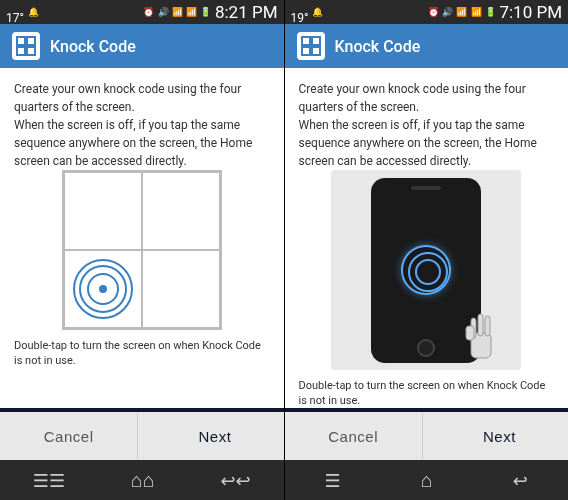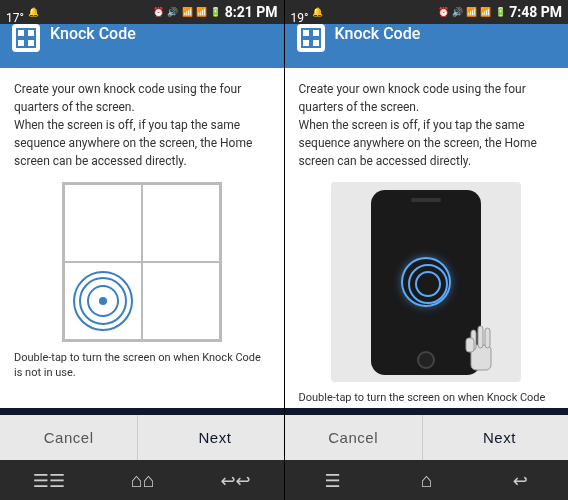--- a/index.html
+++ b/index.html
@@ -30,27 +30,28 @@
       align-items: center;
       justify-content: space-between;
       padding: 0 6px;
       font-size: 10px;
       color: #fff;
       flex-shrink: 0;
     }
     .status-left { display: flex; align-items: center; gap: 4px; }
     .status-right { display: flex; align-items: center; gap: 3px; }
     .status-temp { font-size: 12px; margin-top: 12px; }
-    .status-time { font-size: 14px; font-weight: bold; }
+    .status-time { font-size: 17px; font-weight: normal; }
 
     
     .title-bar {
       height: 44px;
       background: #3a7fc1;
       display: flex;
+      align-items: center;
       padding: 0 12px;
       gap: 10px;
       flex-shrink: 0;
     }
     .title-icon {
       width: 28px;
       height: 28px;
       background: #fff;
       border-radius: 4px;
       display: flex;
@@ -68,21 +69,20 @@
     .content-area {
       flex: 1;
       padding: 12px 14px 0 14px;
       overflow: hidden;
       background: #fff;
     }
     .description-text {
       font-size: 12px;
       color: #333;
       line-height: 1.5;
-      margin-bottom: 12px;
     }
 
     
     .grid-container {
       width: 160px;
       height: 160px;
       border: 2px solid #bbb;
       margin: 0 auto 8px auto;
       display: grid;
       grid-template-columns: 1fr 1fr;
@@ -199,21 +199,21 @@
       color: #333;
       line-height: 1.4;
     }
 
     
     .button-bar {
       height: 52px;
       background: #e8e8e8;
       display: flex;
       flex-direction: row;
-      border-top: 7px solid #0f172a;
+      border-top: 4px solid #0f172a;
       flex-shrink: 0;
       gap: 8px;
     }
     .btn-cancel, .btn-next {
       flex: 1;
       border: none;
       background: transparent;
       font-size: 15px;
       font-weight: 500;
       cursor: pointer;
@@ -328,21 +328,21 @@
     <div class="status-left">
       <span class="status-temp">19°</span>
       <span style="font-size:9px;">🔔</span>
     </div>
     <div class="status-right">
       <span style="font-size:9px;">⏰</span>
       <span style="font-size:9px;">🔊</span>
       <span style="font-size:9px;">📶</span>
       <span style="font-size:9px;">📶</span>
       <span style="font-size:9px;">🔋</span>
-      <span class="status-time">7:48 PM</span>
+      <span class="status-time">7:10 PM</span>
     </div>
   </div>
 
   <div class="title-bar">
     <div class="title-icon">
       <svg viewBox="0 0 20 20">
         <rect x="1" y="1" width="8" height="8" fill="none" stroke="#3a7fc1" stroke-width="2"></rect>
         <rect x="11" y="1" width="8" height="8" fill="none" stroke="#3a7fc1" stroke-width="2"></rect>
         <rect x="1" y="11" width="8" height="8" fill="none" stroke="#3a7fc1" stroke-width="2"></rect>
         <rect x="11" y="11" width="8" height="8" fill="none" stroke="#3a7fc1" stroke-width="2"></rect>

